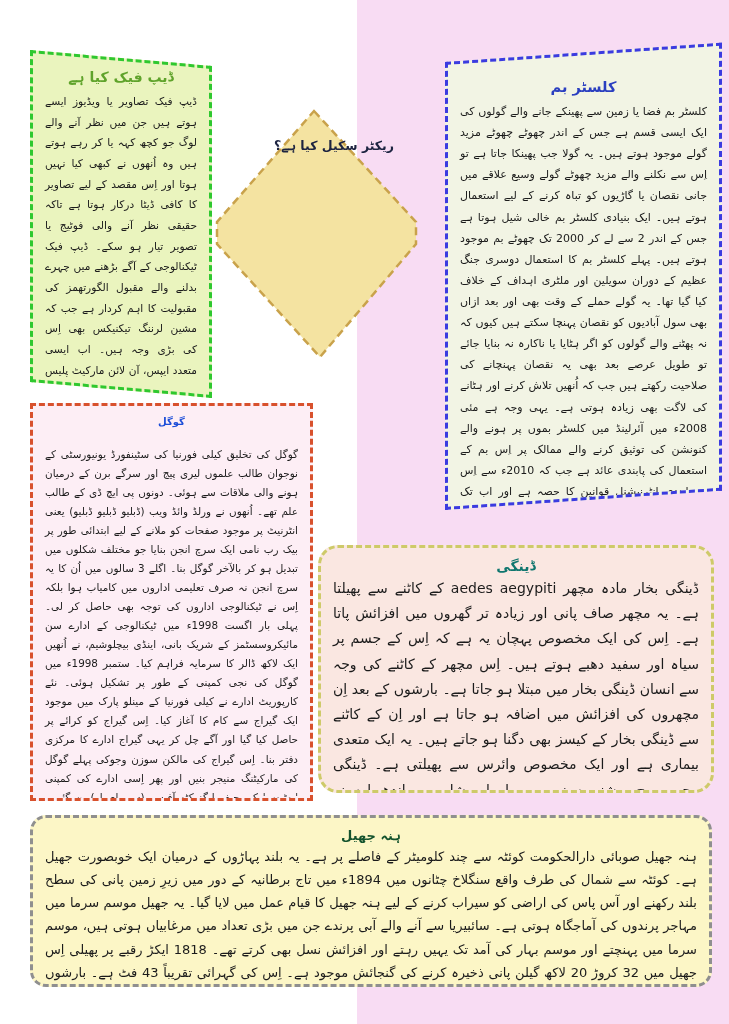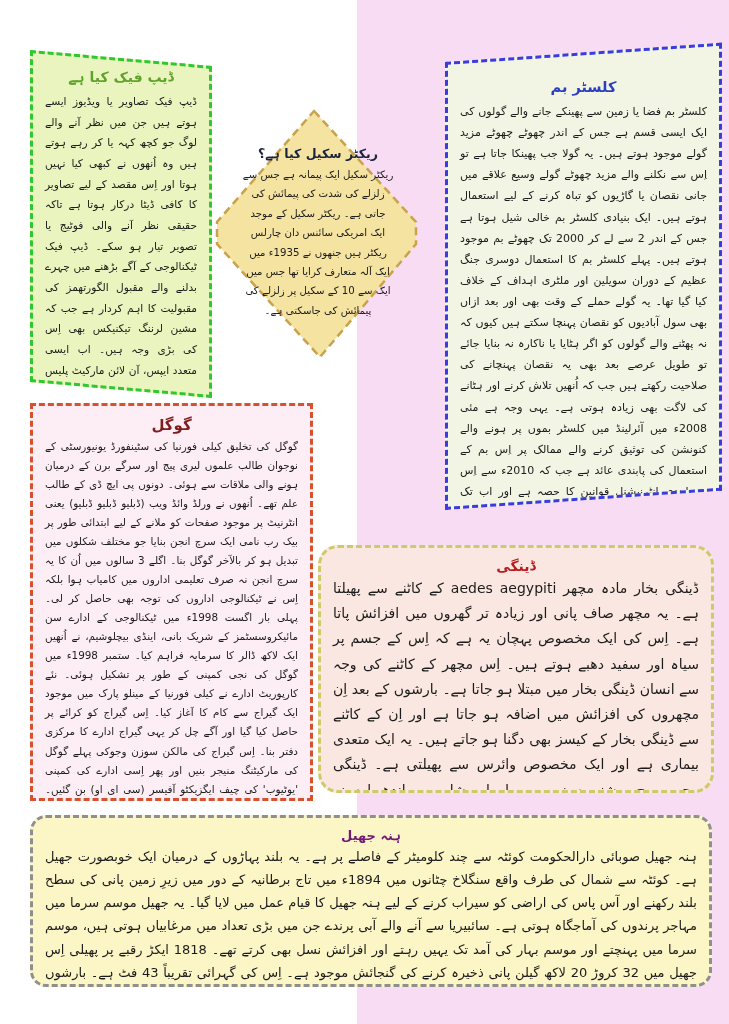--- a/index.html
+++ b/index.html
@@ -25,76 +25,75 @@
   }
   .deepfake .inner{transform:skewY(-5deg);transform-origin:0 0;padding-top:14px;}
   .deepfake h2{color:#5fa32b;font-size:14px;}
   .deepfake p{font-size:10.6px;line-height:1.95;}
 
   
   .hex-wrap{position:absolute;left:214px;top:108px;width:206px;height:252px;}
   .hex-wrap svg{position:absolute;left:0;top:0;}
   .hex-wrap svg polygon{fill:#f4e3a1;stroke:#c9a24b;stroke-width:2.5;stroke-dasharray:8 5;}
   .hex-text{position:absolute;left:28px;top:26px;width:152px;direction:rtl;}
-  .hex-text h2{margin:12px 0 4px 0;color:#1c2340;font-size:12.5px;text-align:center;}
+  .hex-text h2{margin:4px 0 4px 0;color:#1c2340;font-size:12.5px;text-align:right;}
   .hex-text p{margin:0;font-size:10.2px;line-height:1.9;text-align:center;color:#1b1b1b;}
 
   
   .cluster{
     left:445px;top:62px;width:277px;height:448px;
     background:#f2f4e4;border:3px dashed #3b3be0;
     transform:skewY(-4deg);transform-origin:0 0;
   }
   .cluster .inner{transform:skewY(4deg);transform-origin:0 0;padding-top:12px;}
   .cluster h2{color:#2b3fc0;font-size:14.5px;}
   .cluster p{font-size:11px;line-height:1.92;}
 
   
   .google{
     left:30px;top:403px;width:283px;height:398px;
     background:#fdeef5;border:3px dashed #d8512d;
   }
-  .google h2{color:#7f1d1d;font-size:15px;margin-bottom:3px;}
+  .google h2{color:#1d4ed8;font-size:10px;margin-bottom:18px;}
   .google p{font-size:10.4px;line-height:1.83;}
 
   
   .dengue{
     left:318px;top:545px;width:396px;height:248px;
     background:#fae7e1;border:3px dashed #ceca69;border-radius:20px;
   }
-  .dengue h2{color:#b91c1c;font-size:14px;margin-bottom:2px;}
+  .dengue h2{color:#0f766e;font-size:14px;margin-bottom:2px;}
   .dengue p{font-size:14px;line-height:1.8;}
 
   
   .hanna{
     left:30px;top:815px;width:682px;height:172px;
     background:#fcf6c6;border:3px dashed #8f8f8f;border-radius:16px;
   }
-  .hanna h2{color:#701a75;font-size:13px;margin-bottom:2px;}
+  .hanna h2{color:#14532d;font-size:13px;margin-bottom:2px;}
   .hanna p{font-size:13px;line-height:1.78;}
 </style>
 </head>
 <body>
 
 <div class="pink-panel"></div>
 
 <div class="box deepfake">
   <div class="inner">
     <h2>ڈیپ فیک کیا ہے</h2>
     <p>ڈیپ فیک تصاویر یا ویڈیوز ایسے ہوتے ہیں جن میں نظر آنے والے لوگ جو کچھ کہہ یا کر رہے ہوتے ہیں وہ اُنھوں نے کبھی کیا نہیں ہوتا اور اِس مقصد کے لیے تصاویر کا کافی ڈیٹا درکار ہوتا ہے تاکہ حقیقی نظر آنے والی فوٹیج یا تصویر تیار ہو سکے۔ ڈیپ فیک ٹیکنالوجی کے آگے بڑھنے میں چہرے بدلنے والے مقبول الگورتھمز کی مقبولیت کا اہم کردار ہے جب کہ مشین لرننگ تیکنیکس بھی اِس کی بڑی وجہ ہیں۔ اب ایسی متعدد ایپس، آن لائن مارکیٹ پلیس اور سروسز موجود ہیں جو منٹوں میں ڈیپ فیک ویڈیوز تیار کرنے میں مدد دیتی ہیں۔</p>
   </div>
 </div>
 
 <div class="hex-wrap">
   <svg width="206" height="252" viewBox="0 0 206 252">
     <polygon points="100,3 202,114 202,136 106,249 3,136 3,114"></polygon>
   </svg>
   <div class="hex-text">
     <h2>ریکٹر سکیل کیا ہے؟</h2>
-    <p>ریکٹر سکیل ایک پیمانہ ہے جس سے زلزلے کی شدت کی پیمائش کی جاتی ہے۔ ریکٹر سکیل کے موجد ایک امریکی سائنس دان چارلس ریکٹر ہیں جنھوں نے 1935ء میں ایک آلہ متعارف کرایا تھا جس میں ایک سے 10 کے سکیل پر زلزلے کی پیمائش کی جاسکتی ہے۔</p>
   </div>
 </div>
 
 <div class="box cluster">
   <div class="inner">
     <h2>کلسٹر بم</h2>
     <p>کلسٹر بم فضا یا زمین سے پھینکے جانے والے گولوں کی ایک ایسی قسم ہے جس کے اندر چھوٹے چھوٹے مزید گولے موجود ہوتے ہیں۔ یہ گولا جب پھینکا جاتا ہے تو اِس سے نکلنے والے مزید چھوٹے گولے وسیع علاقے میں جانی نقصان یا گاڑیوں کو تباہ کرنے کے لیے استعمال ہوتے ہیں۔ ایک بنیادی کلسٹر بم خالی شیل ہوتا ہے جس کے اندر 2 سے لے کر 2000 تک چھوٹے بم موجود ہوتے ہیں۔ پہلے کلسٹر بم کا استعمال دوسری جنگ عظیم کے دوران سویلین اور ملٹری اہداف کے خلاف کیا گیا تھا۔ یہ گولے حملے کے وقت بھی اور بعد ازاں بھی سول آبادیوں کو نقصان پہنچا سکتے ہیں کیوں کہ نہ پھٹنے والے گولوں کو اگر ہٹایا یا ناکارہ نہ بنایا جائے تو طویل عرصے بعد بھی یہ نقصان پہنچانے کی صلاحیت رکھتے ہیں جب کہ اُنھیں تلاش کرنے اور ہٹانے کی لاگت بھی زیادہ ہوتی ہے۔ یہی وجہ ہے مئی 2008ء میں آئرلینڈ میں کلسٹر بموں پر ہونے والے کنونشن کی توثیق کرنے والے ممالک پر اِس بم کے استعمال کی پابندی عائد ہے جب کہ 2010ء سے اِس پر پابندی انٹرنیشنل قوانین کا حصہ ہے اور اب تک 120 ممالک اِس کنونشن میں شامل ہیں۔</p>
   </div>
 </div>
 

